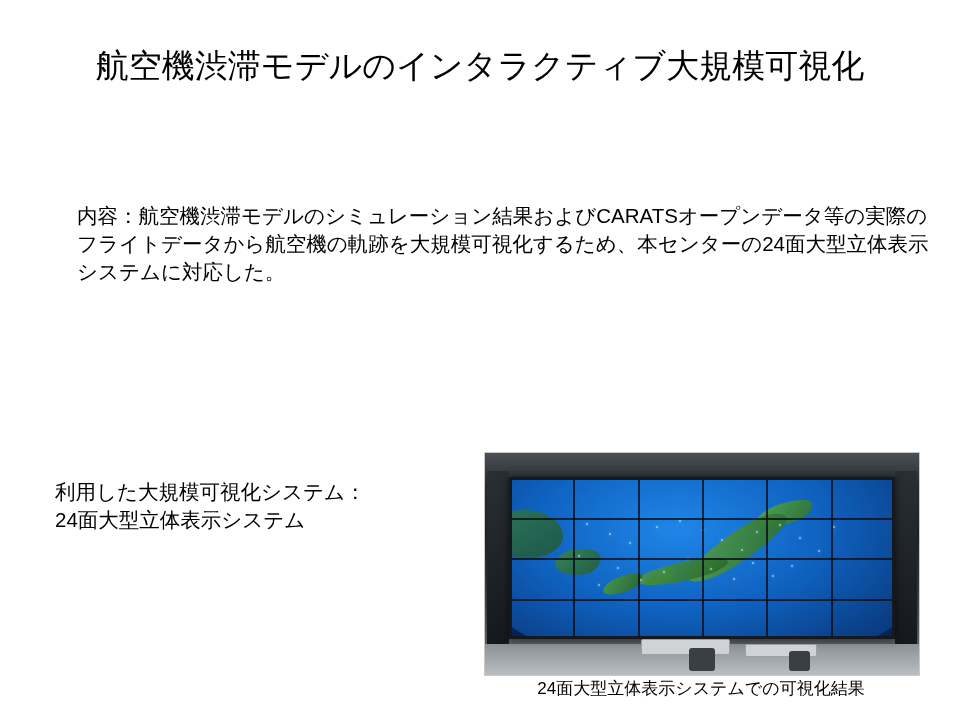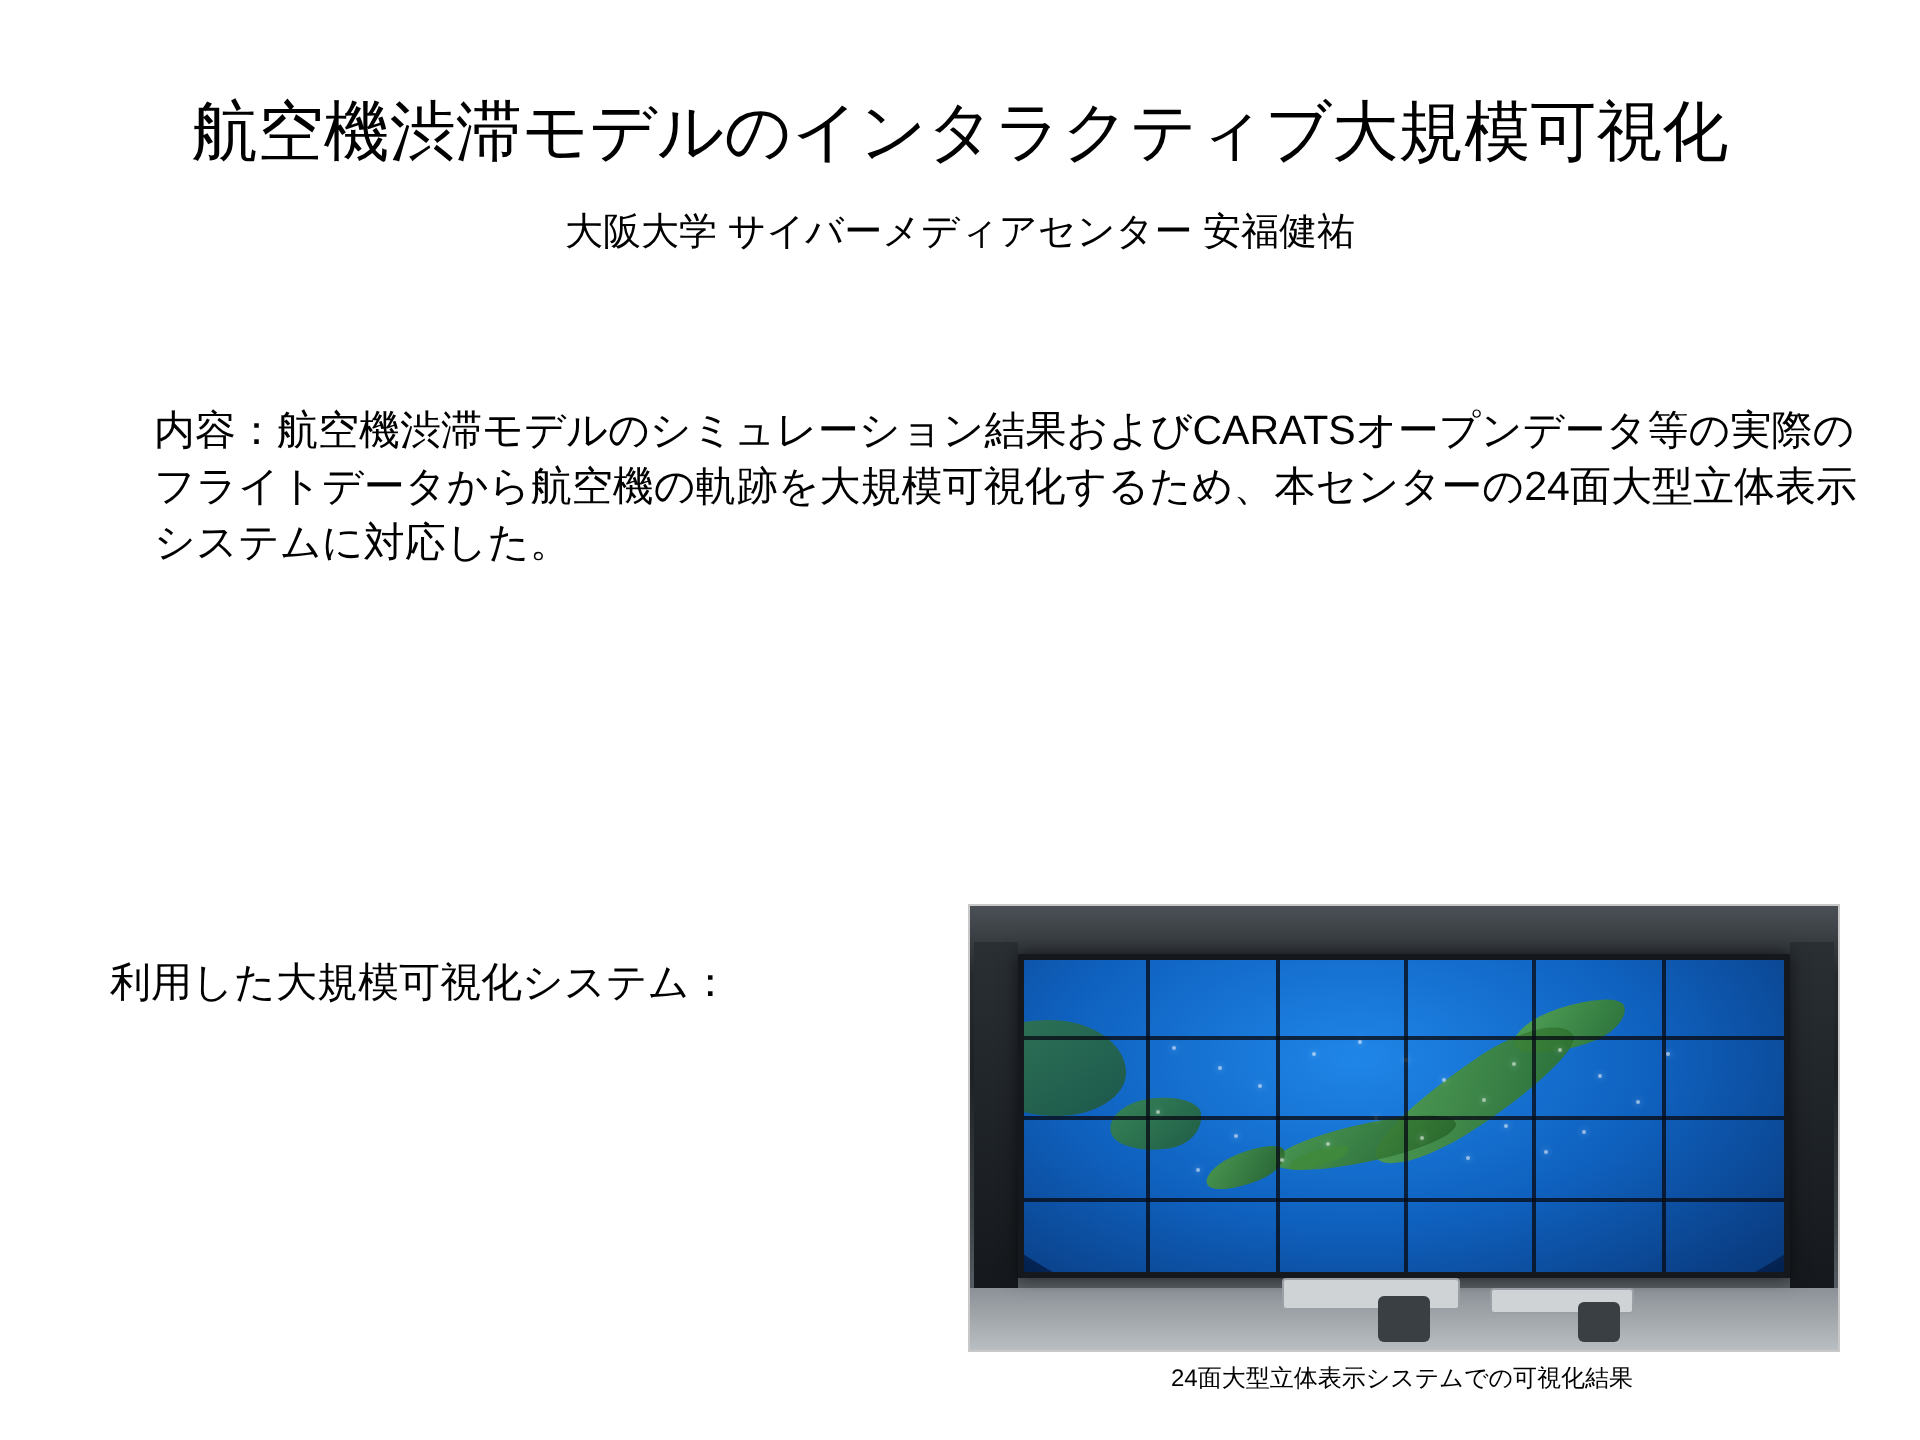--- a/index.html
+++ b/index.html
@@ -209,42 +209,42 @@
   }
   .side-left { left: 0.5%; }
   .side-right { right: 0.5%; }
 
   .caption {
     position: absolute;
     left: 484px;
     top: 678px;
     width: 434px;
     text-align: center;
-    font-size: 12px;
+    font-size: 17px;
     line-height: 22px;
     color: #000000;
   }
 </style>
 </head>
 <body>
 
 <div class="slide">
 
   <div class="title">航空機渋滞モデルのインタラクティブ大規模可視化</div>
 
-  <div class="subtitle">大阪大学 サイバーメディアセンター  安福健祐</div>
 
 
   <div class="body-block para-content">
     <p>内容：航空機渋滞モデルのシミュレーション結果およびCARATSオープンデータ等の実際のフライトデータから航空機の軌跡を大規模可視化するため、本センターの24面大型立体表示システムに対応した。</p>
   </div>
 
 
   <div class="body-block para-system">
     <p>利用した大規模可視化システム：</p>
+    <p>24面大型立体表示システム</p>
   </div>
 
   <div class="photo" title="24面大型立体表示システムに日本全体の航空機軌跡を可視化した写真">
     <div class="photo-inner">
       <div class="room-bg"></div>
       <div class="room-ceiling"></div>
       <div class="room-floor"></div>
 
       <div class="side-panel side-left"></div>
       <div class="side-panel side-right"></div>

